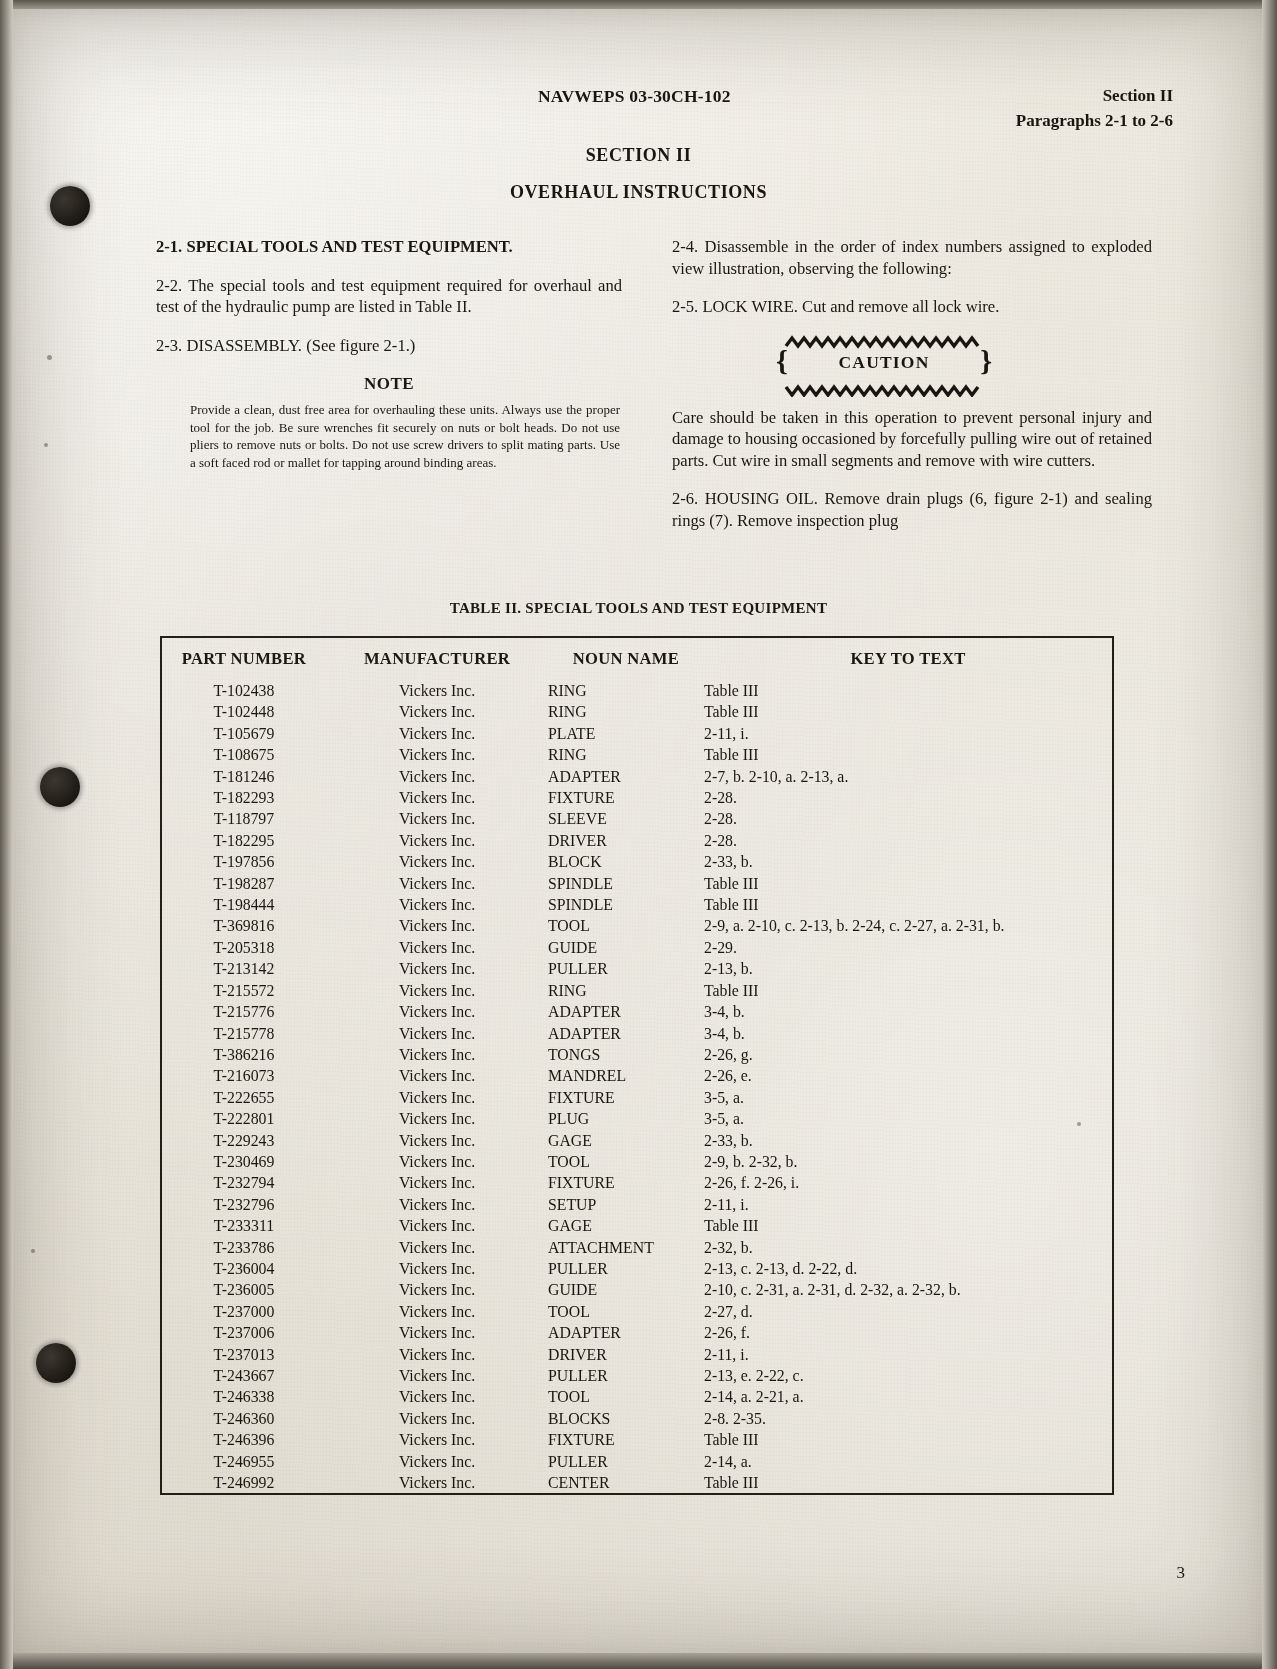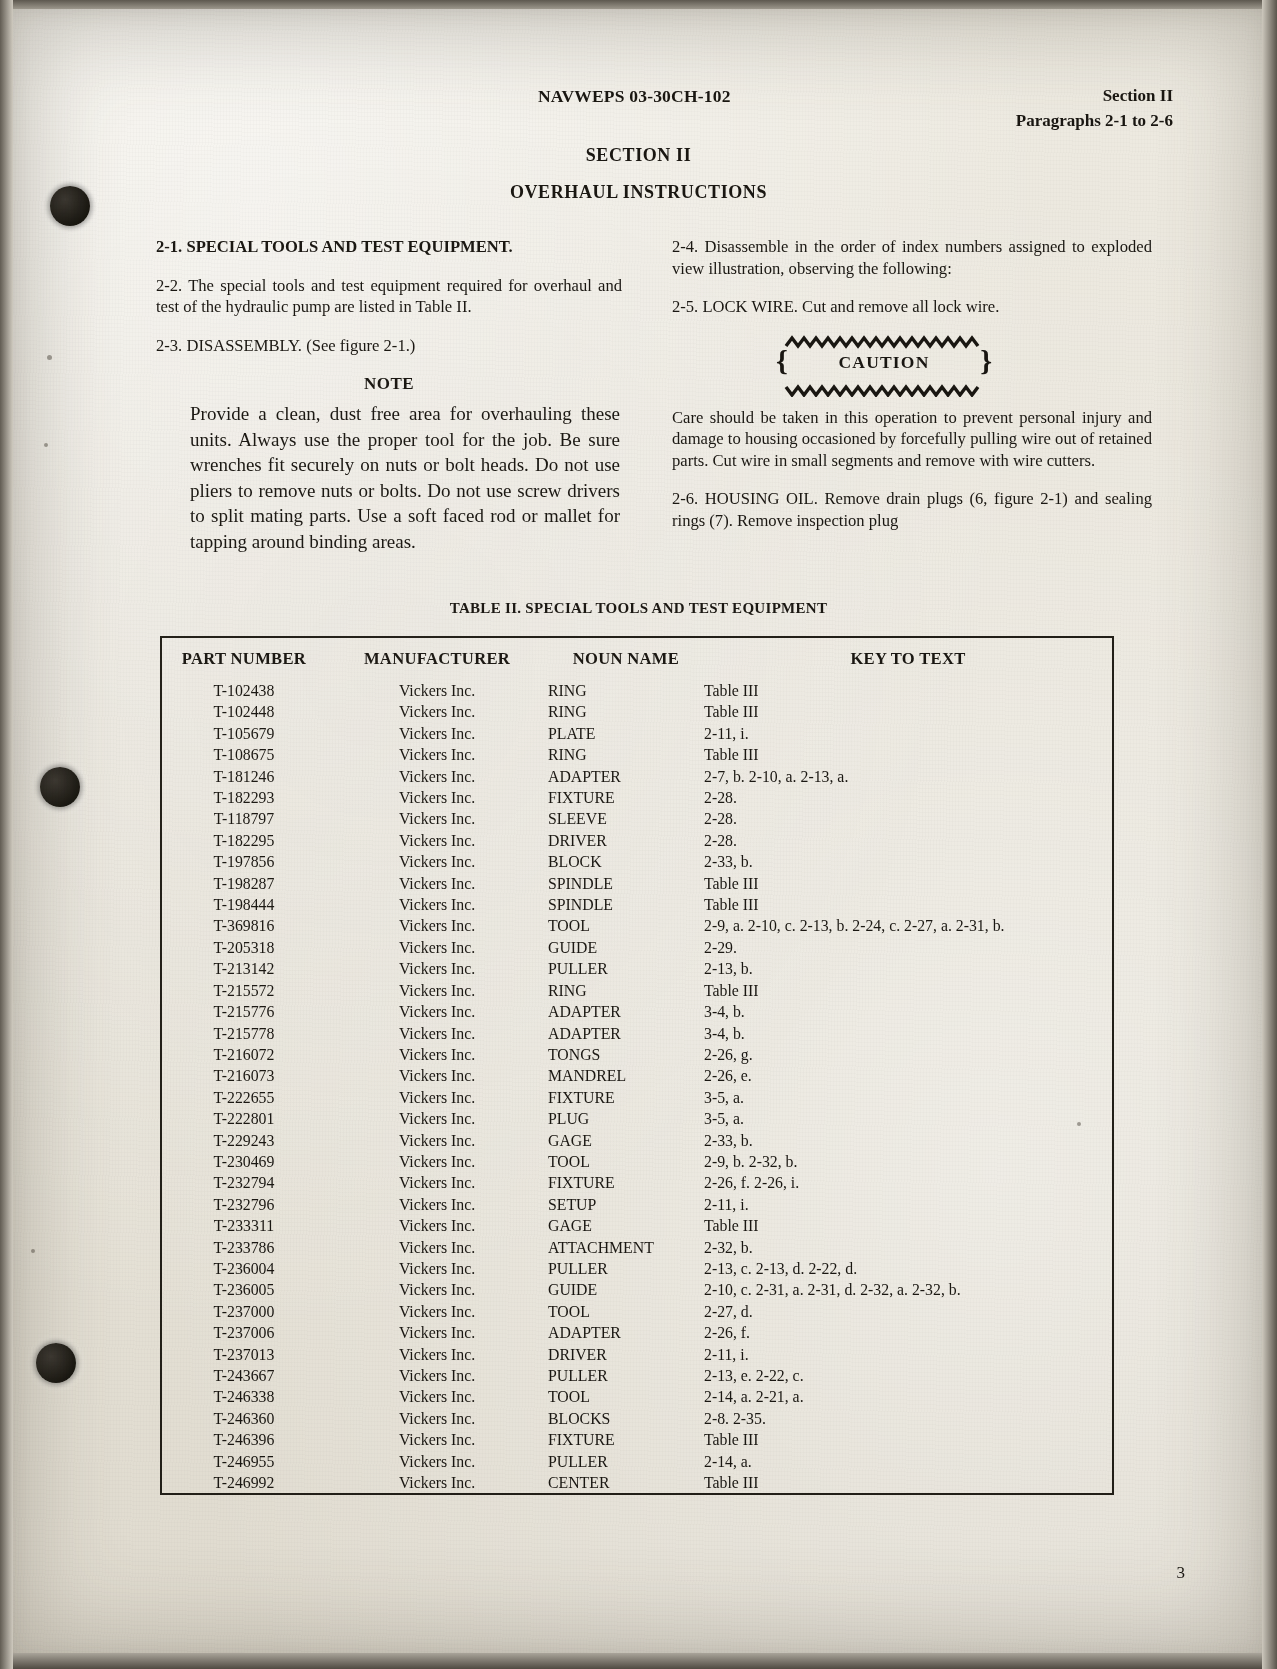--- a/index.html
+++ b/index.html
@@ -56,21 +56,21 @@
   #overhaul   { top:182px; }
 
   .col { position:absolute; font-size:16.6px; line-height:1.30; }
   #col-left  { left:156px;  top:236px; width:466px; }
   #col-right { left:672px;  top:236px; width:480px; }
 
   .para { margin-bottom:17px; text-align:justify; }
   .para.j { text-align:justify; }
   .head { font-weight:bold; }
   .note-label { text-align:center; font-weight:bold; font-size:17px; margin:2px 0 6px 0; letter-spacing:.5px;}
-  .note-body { margin-left:34px; margin-right:2px; text-align:justify; font-size:19px; line-height:1.34; }
+  .note-body { margin-left:34px; margin-right:2px; text-align:justify; font-size:13px; line-height:1.34; }
 
   
   .caution-wrap { position:relative; width:216px; margin:10px auto 10px 104px; height:62px; }
   .caution-word {
     position:absolute; left:0; right:0; top:16px; text-align:center;
     font-size:17.5px; font-weight:bold; letter-spacing:1.2px;
   }
   .zig { position:absolute; left:8px; width:196px; height:14px; overflow:hidden; }
   .zig.top { top:0; }
   .zig.bottom { bottom:0; }
@@ -266,21 +266,21 @@
             <td class="nn">ADAPTER</td>
             <td class="key">3-4, b.</td>
           </tr>
           <tr>
             <td class="pn">T-215778</td>
             <td class="mfr">Vickers Inc.</td>
             <td class="nn">ADAPTER</td>
             <td class="key">3-4, b.</td>
           </tr>
           <tr>
-            <td class="pn">T-216072</td>
+            <td class="pn">T-386216</td>
             <td class="mfr">Vickers Inc.</td>
             <td class="nn">TONGS</td>
             <td class="key">2-26, g.</td>
           </tr>
           <tr>
             <td class="pn">T-216073</td>
             <td class="mfr">Vickers Inc.</td>
             <td class="nn">MANDREL</td>
             <td class="key">2-26, e.</td>
           </tr>

